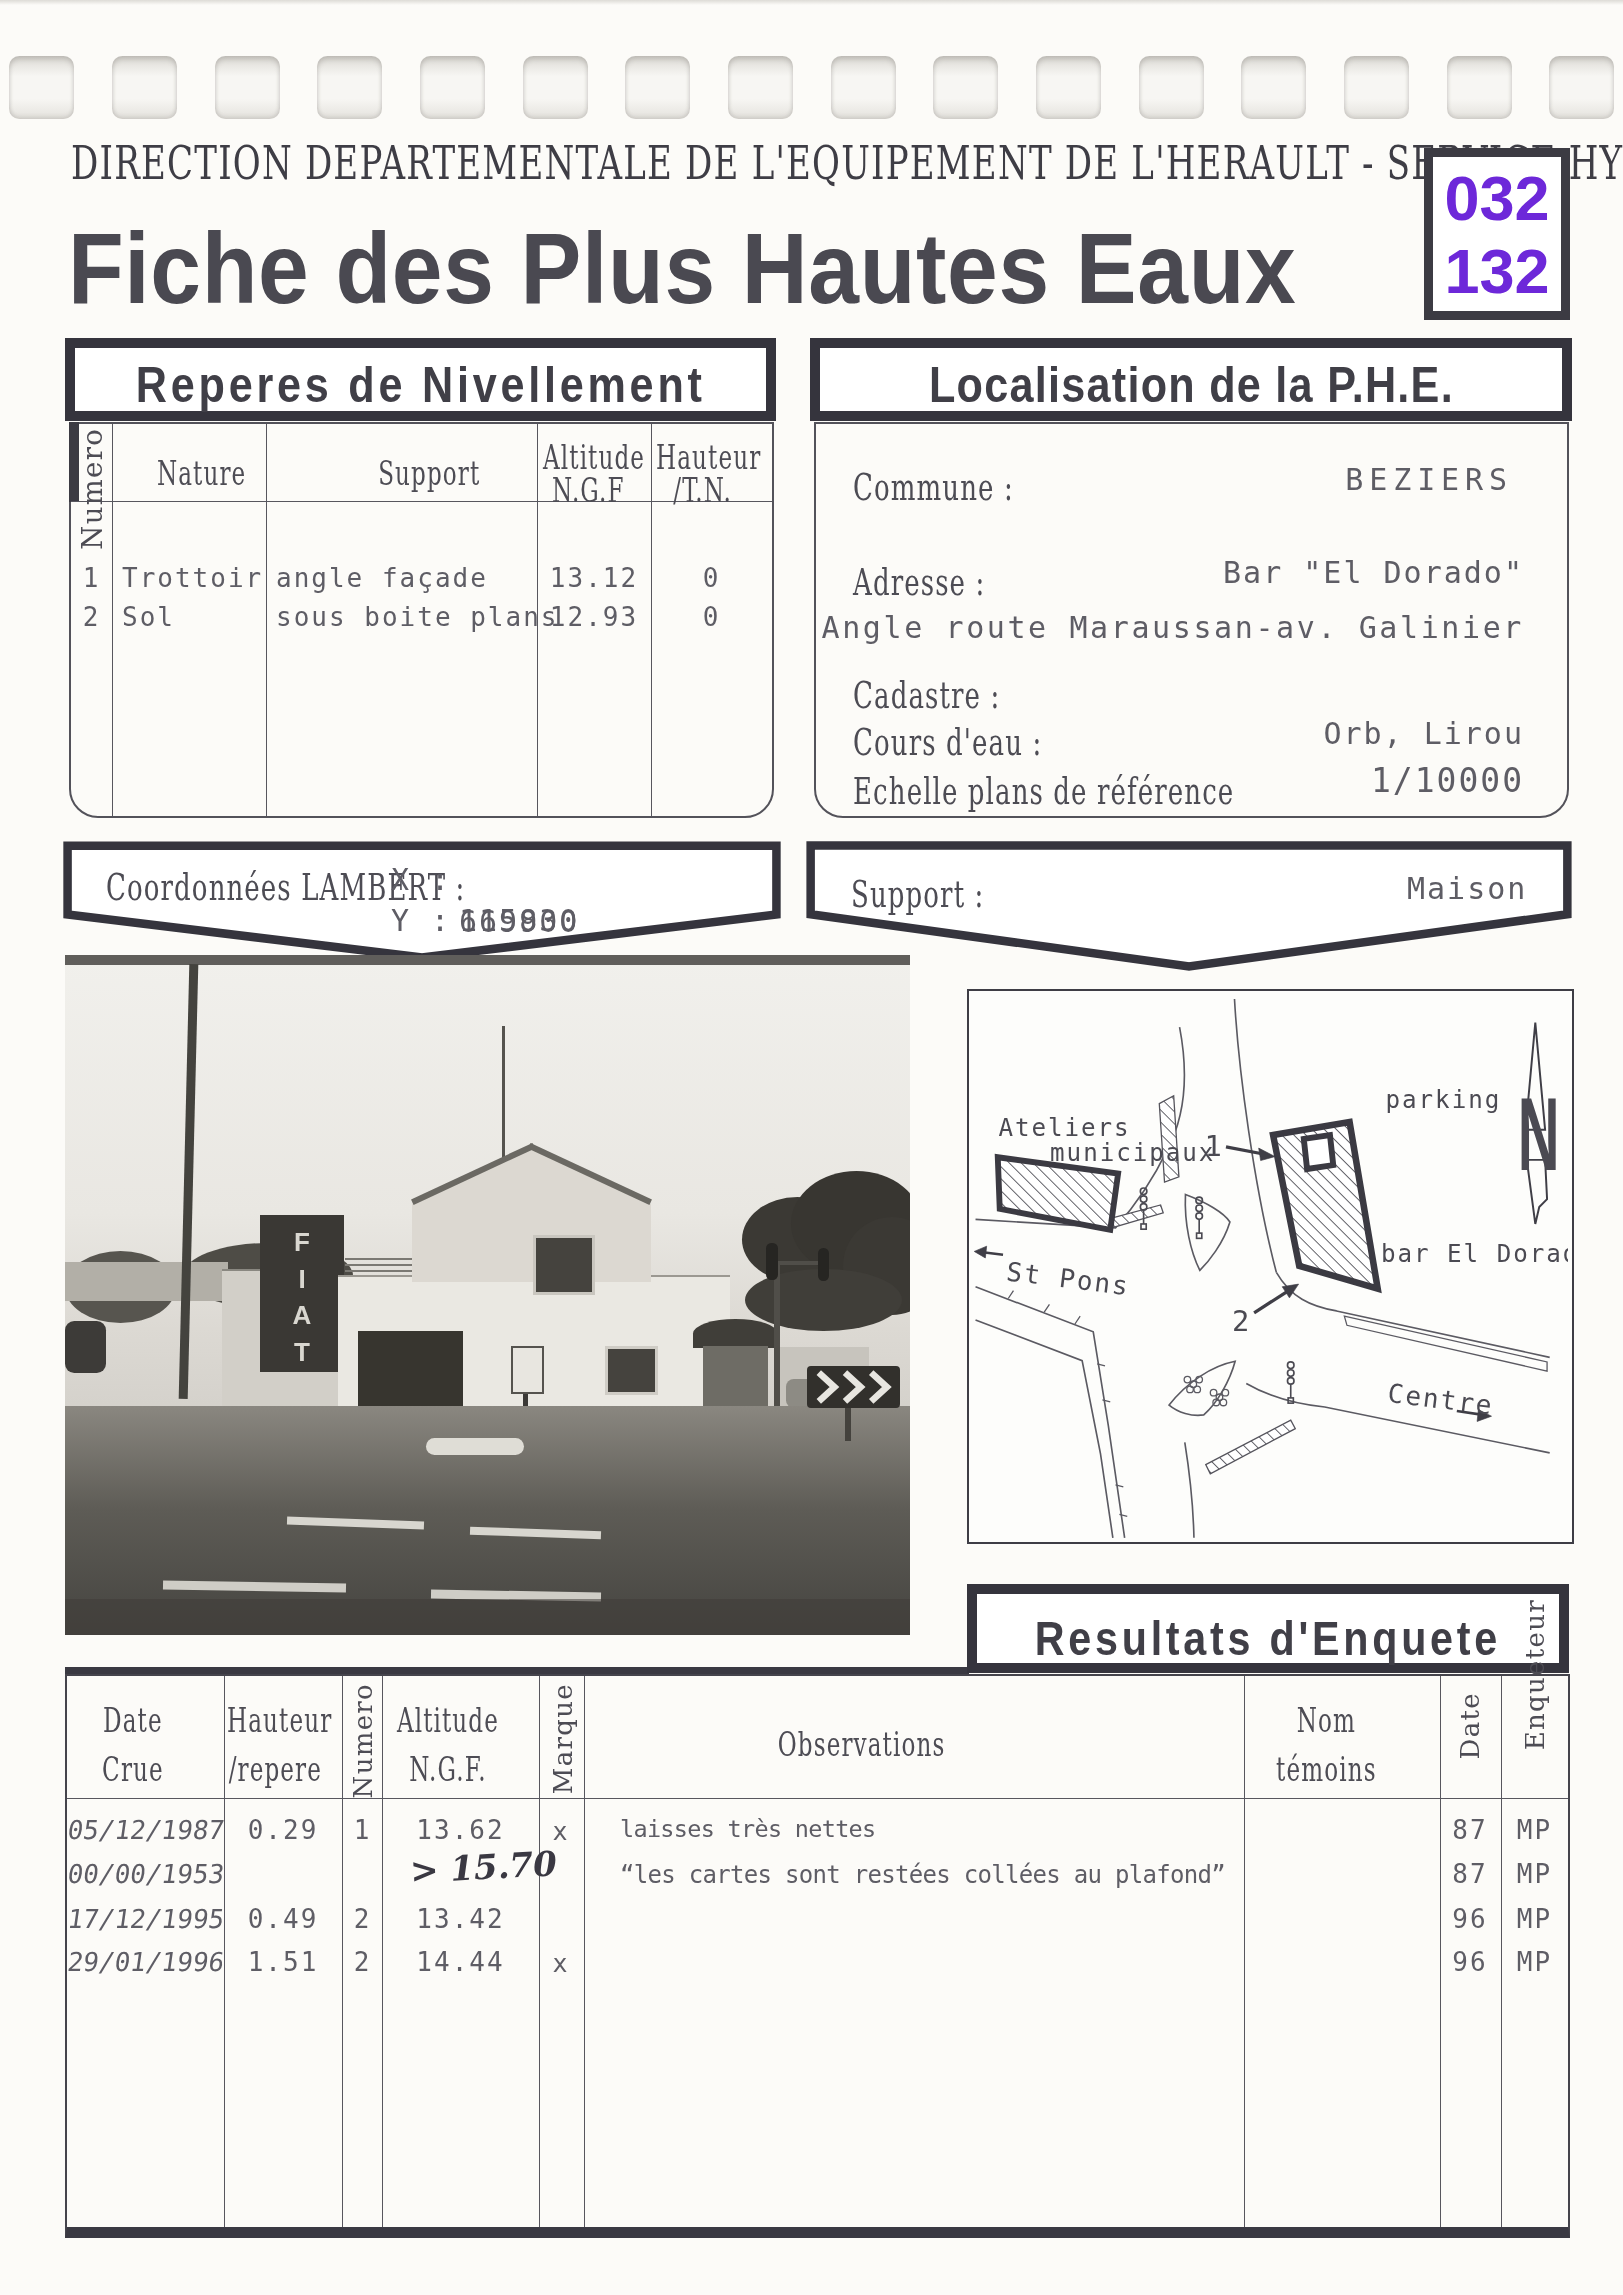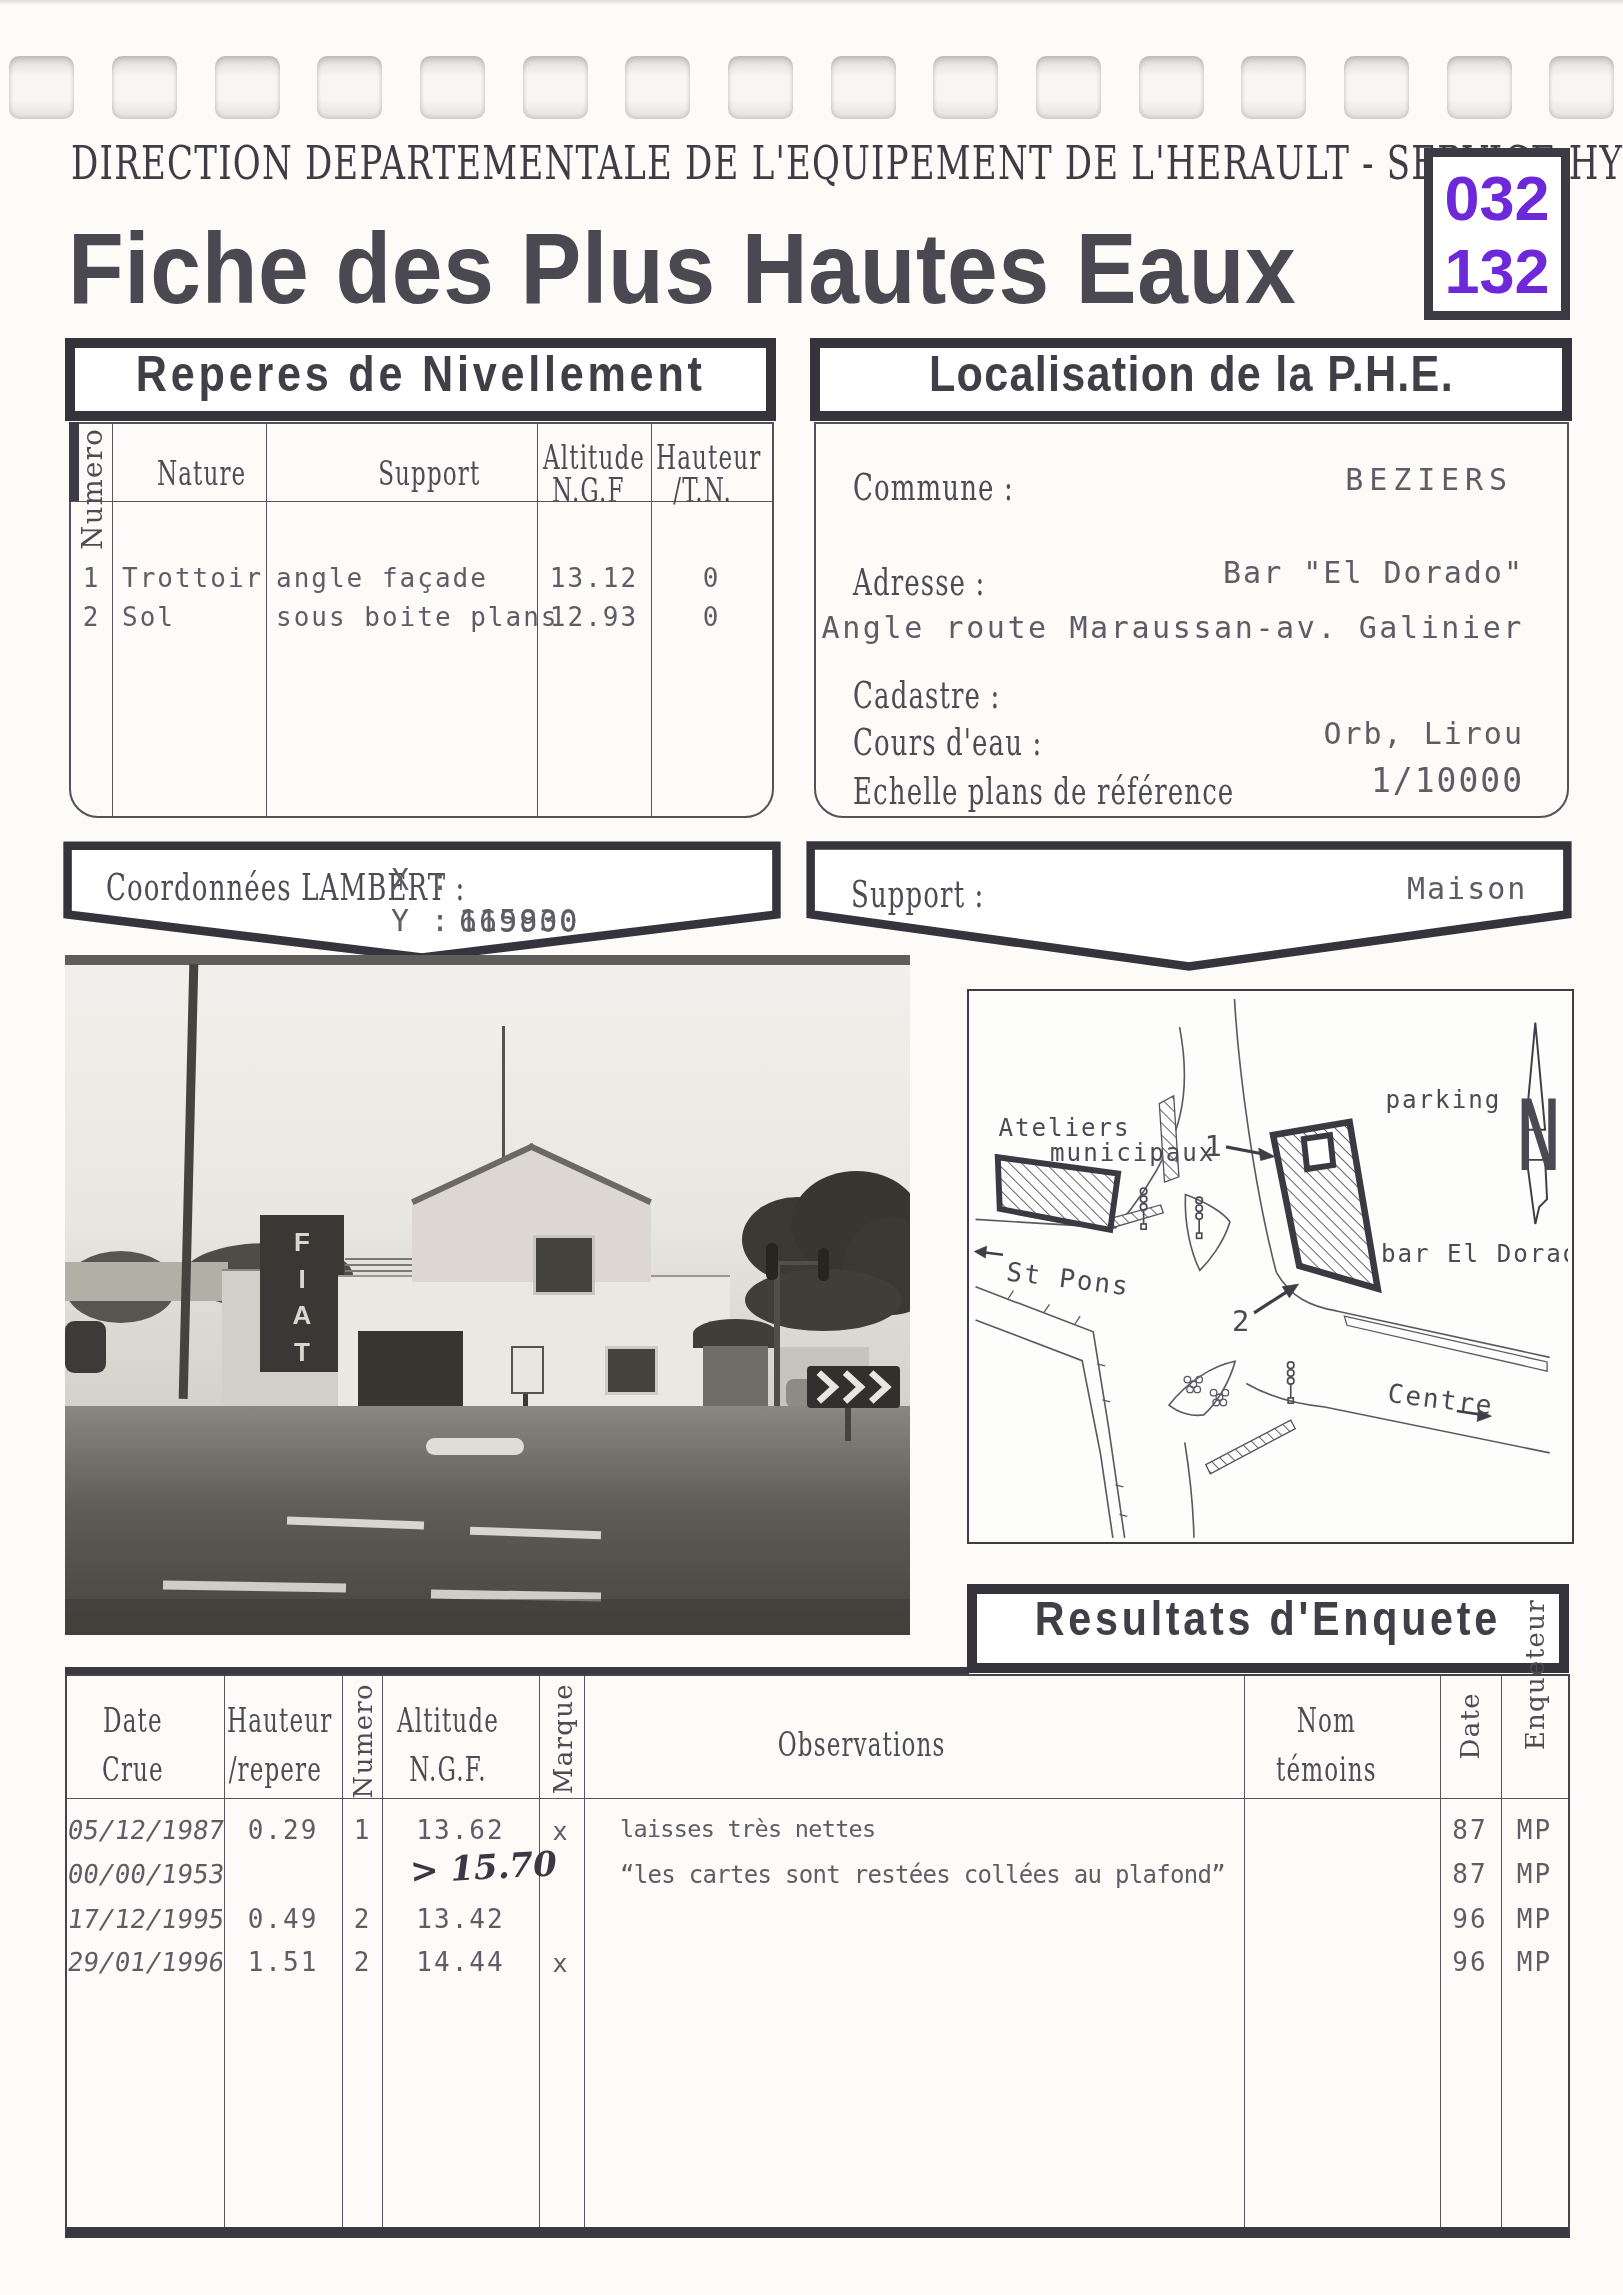--- a/index.html
+++ b/index.html
@@ -9,21 +9,21 @@
   .hole{position:absolute;top:56px;width:65px;height:63px;border-radius:10.5px;
         background:linear-gradient(180deg,#dcdad5 0%,#f7f6f3 32%,#f7f6f3 68%,#e4e2dd 100%);
         box-shadow:inset 0 3.3px 5.2px rgba(120,118,112,.32), inset 0 -2.6px 3.9px rgba(140,138,132,.22);}
   .topedge{position:absolute;left:0;top:0;width:1623px;height:4.6px;background:linear-gradient(180deg,#dddbd6,#fcfbf8);}
   .hdr{font-family:"DejaVu Serif",serif;font-size:37px;color:#3e3d45;letter-spacing:1.3px;
        transform:scale(.92,1.28);transform-origin:left top;white-space:nowrap;}
   .doc-title{font-size:93px;font-weight:700;color:#4a4951;transform:scale(.98,1.08);
        transform-origin:left top;white-space:nowrap;letter-spacing:0.7px;}
   .numbox{border:9.8px solid #3c3b43;background:#fff;text-align:center;font-size:63px;font-weight:700;
        color:#6d28d9;line-height:1.16;padding-top:5.2px;}
-  .ptitle{border:10.5px solid #35343d;background:#fff;display:flex;align-items:flex-start;justify-content:center;}
+  .ptitle{border:10.5px solid #35343d;background:#fff;display:flex;align-items:flex-end;justify-content:center;}
   .ptitle>span{font-weight:700;color:#403f47;white-space:nowrap;transform:scale(.96,1.12);}
   .box{border:2px solid #53525a;}
   .rbox{border-radius:0 0 29px 29px;}
   .vline{position:absolute;top:0;bottom:0;width:1.3px;background:#57565e;}
   .hline{position:absolute;left:0;right:0;height:1.3px;background:#57565e;}
   .lbl{display:inline-block;font-family:"DejaVu Serif",serif;color:#4d4c54;white-space:nowrap;
        transform:scale(.84,1.22);transform-origin:left top;letter-spacing:1.3px;}
   .val{font-family:"DejaVu Sans Mono",monospace;color:#5e5d65;white-space:nowrap;letter-spacing:2px;}
   .rot{writing-mode:vertical-rl;transform:rotate(180deg);font-family:"DejaVu Serif",serif;
        color:#4d4c54;white-space:nowrap;letter-spacing:1.3px;}

